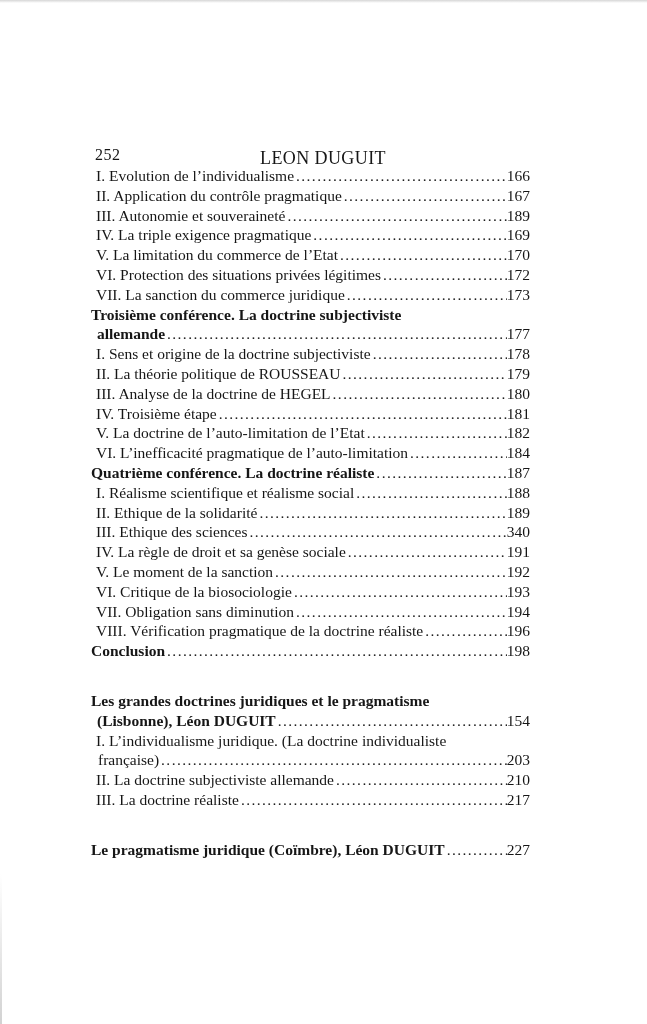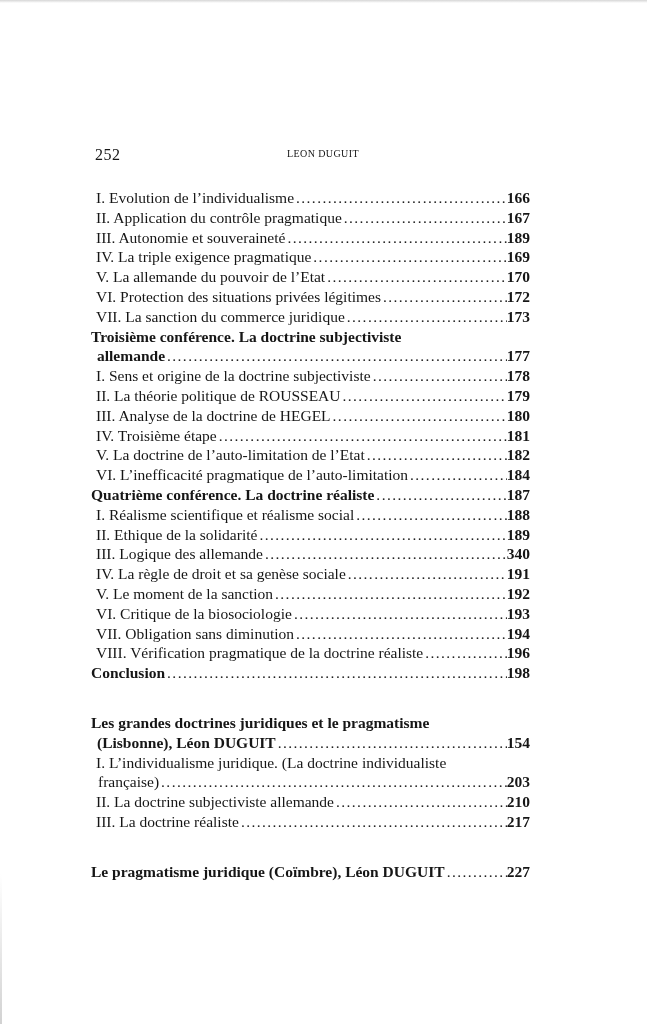--- a/index.html
+++ b/index.html
@@ -30,33 +30,32 @@
   .page {
     position: relative;
     box-sizing: border-box;
     width: 647px;
     height: 1024px;
     padding: 146px 117px 0 91px;
   }
   .header {
     position: relative;
     height: 20px;
-    margin-bottom: 22px;
   }
   .pagenum {
     position: absolute;
     left: 4px; top: 0;
     font-size: 16px;
     letter-spacing: 0.5px;
   }
   .running {
     position: absolute;
     left: 232px; top: 2px;
     transform: translateX(-50%);
-    font-size: 10px;
+    font-size: 18px;
     letter-spacing: 0.4px;
     white-space: nowrap;
   }
   .toc { width: 439px; }
   .row {
     display: flex;
     align-items: baseline;
     line-height: 19.8px;
     font-size: 15.5px;
   }
@@ -70,21 +69,21 @@
     flex: 1 1 auto;
     overflow: hidden;
     white-space: nowrap;
     letter-spacing: 1.4px;
     padding: 0 1px 0 2px;
     font-weight: 400;
     font-size: 15.5px;
     color: #1c1c1c;
   }
   .p {
-    font-weight: 700;
+    font-weight: 400;
     white-space: nowrap;
   }
 </style>
 </head>
 <body>
 
 <div class="scan-edge-top"></div>
 <div class="scan-edge-left"></div>
 
 <div class="page">
@@ -110,21 +109,21 @@
         <span class="t">III. Autonomie et souveraineté</span>
         <span class="leader">................................................................................................................................................................</span>
         <span class="p">189</span>
       </div>
     <div class="row sub">
         <span class="t">IV. La triple exigence pragmatique</span>
         <span class="leader">................................................................................................................................................................</span>
         <span class="p">169</span>
       </div>
     <div class="row sub">
-        <span class="t">V. La allemande du pouvoir de l’Etat</span>
+        <span class="t">V. La limitation du commerce de l’Etat</span>
         <span class="leader">................................................................................................................................................................</span>
         <span class="p">170</span>
       </div>
     <div class="row sub">
         <span class="t">VI. Protection des situations privées légitimes</span>
         <span class="leader">................................................................................................................................................................</span>
         <span class="p">172</span>
       </div>
     <div class="row sub">
         <span class="t">VII. La sanction du commerce juridique</span>
@@ -180,21 +179,21 @@
         <span class="t">I. Réalisme scientifique et réalisme social</span>
         <span class="leader">................................................................................................................................................................</span>
         <span class="p">188</span>
       </div>
     <div class="row sub">
         <span class="t">II. Ethique de la solidarité</span>
         <span class="leader">................................................................................................................................................................</span>
         <span class="p">189</span>
       </div>
     <div class="row sub">
-        <span class="t">III. Logique des allemande</span>
+        <span class="t">III. Ethique des sciences</span>
         <span class="leader">................................................................................................................................................................</span>
         <span class="p">340</span>
       </div>
     <div class="row sub">
         <span class="t">IV. La règle de droit et sa genèse sociale</span>
         <span class="leader">................................................................................................................................................................</span>
         <span class="p">191</span>
       </div>
     <div class="row sub">
         <span class="t">V. Le moment de la sanction</span>

